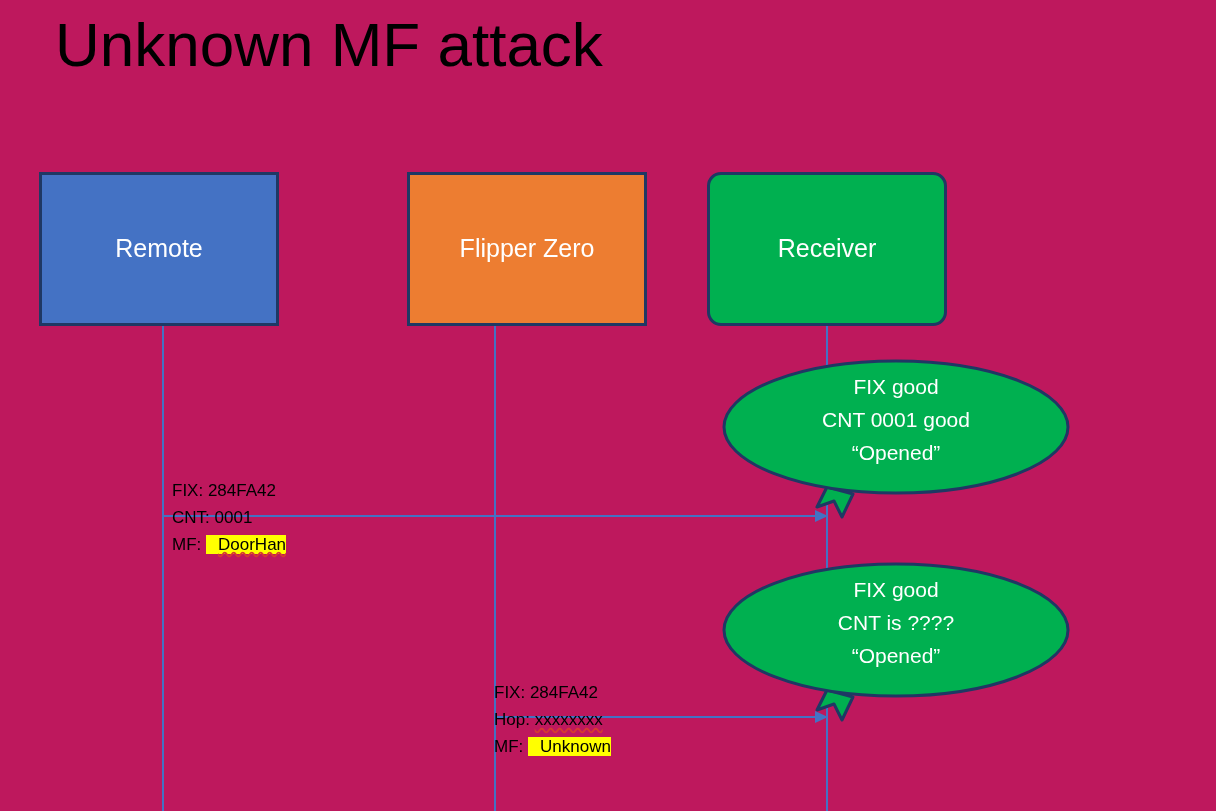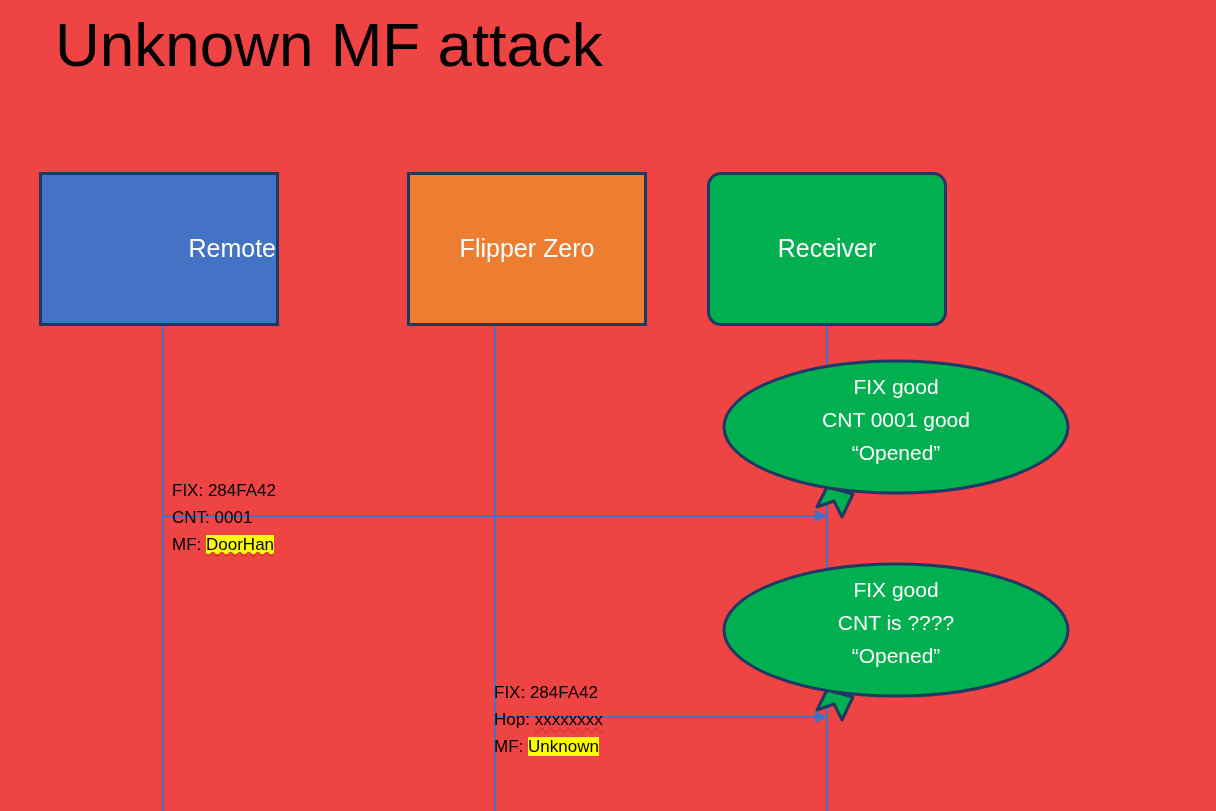--- a/index.html
+++ b/index.html
@@ -7,21 +7,21 @@
     padding: 0;
     background: #ffffff;
   }
   body {
     font-family: "Liberation Sans", sans-serif;
   }
   #slide {
     position: relative;
     width: 1216px;
     height: 811px;
-    background: #ef4444;
+    background: #be185d;
     overflow: hidden;
   }
 
   
   #slide-title {
     position: absolute;
     left: 55px;
     top: 8px;
     font-size: 62px;
     font-weight: 300;
@@ -55,21 +55,21 @@
     align-items: center;
     justify-content: center;
   }
   .actor-label {
     color: #ffffff;
     font-size: 25px;
     font-weight: 400;
     line-height: 1.1;
     text-align: center;
   }
-  #actor-remote   { left: 39px;  background: #4472C4; justify-content: flex-end; }
+  #actor-remote   { left: 39px;  background: #4472C4; }
   #actor-flipper  { left: 374px; background: #ED7D31; margin-left: 33px; }
   #actor-receiver { left: 707px; background: #00B050; border-radius: 14px; }
 
   
   .msg-arrow {
     position: absolute;
     height: 2px;
     background: #4472C4;
   }
   .msg-arrow::after {
@@ -93,20 +93,21 @@
     color: #000000;
     line-height: 1.58;
     white-space: nowrap;
   }
   #msg-text-1 { left: 172px; top: 478px; }
   #msg-text-2 { left: 494px; top: 680px; }
 
   .hl {
     background: #FFFF00;
     color: #000000;
+    padding-left: 12px;
   }
   .squiggle {
     text-decoration: underline wavy #D63B2F;
     text-decoration-skip-ink: none;
     text-underline-offset: 2px;
   }
 
   
   .callout {
     position: absolute;

